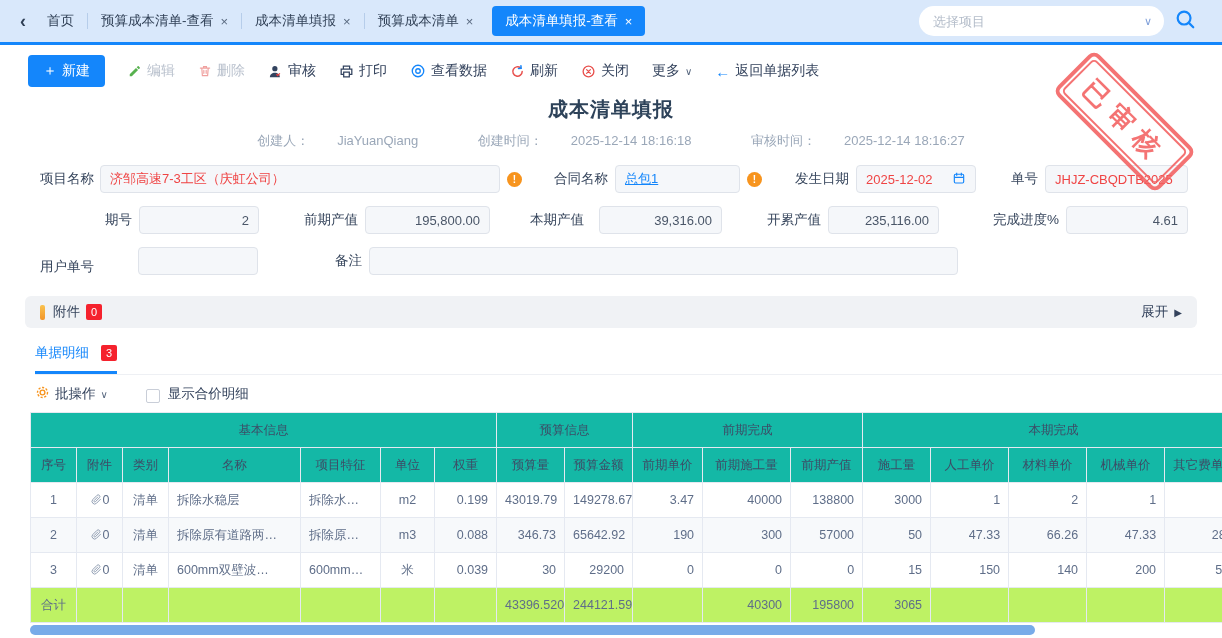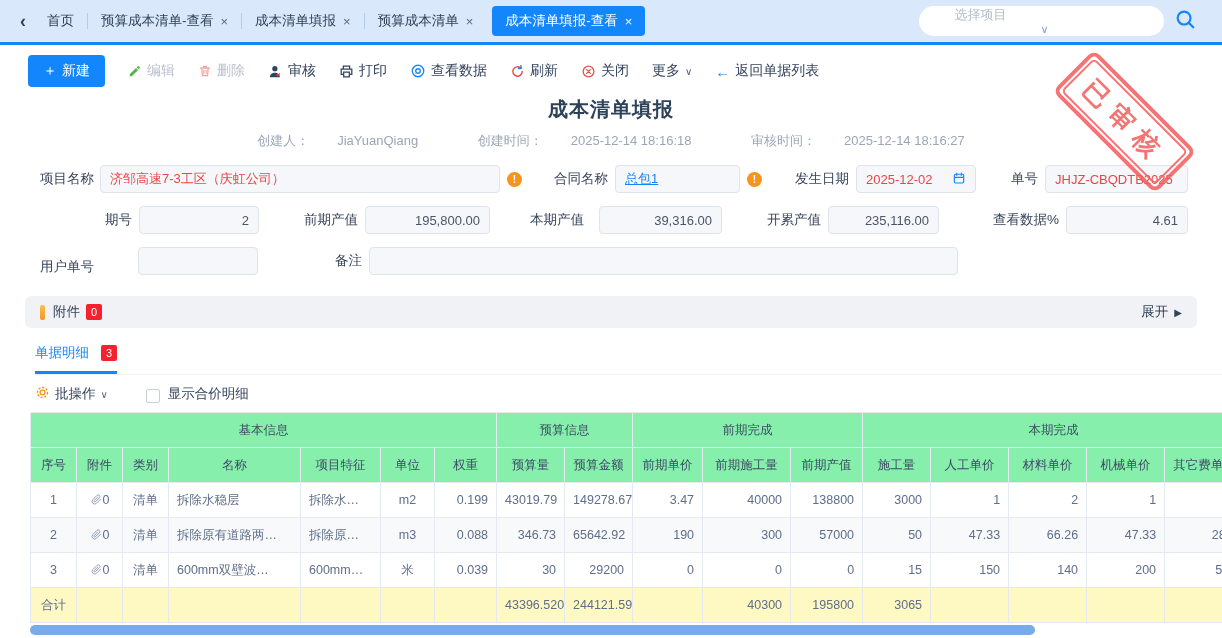--- a/index.html
+++ b/index.html
@@ -7,21 +7,21 @@
   body { font-family:"Liberation Sans","DejaVu Sans",sans-serif; background:#fff; position:relative; color:#36455c; }
 
   
   .topbar { height:45px; background:#d9e8fb; border-bottom:3px solid #1486fb; display:flex; align-items:center; padding:0 12px; }
   .nav-chev { font-size:18px; font-weight:bold; color:#2f3f55; padding:0 8px; cursor:pointer; }
   .tab { display:flex; align-items:center; gap:7px; font-size:13.5px; color:#2f3f55; padding:0 13px; height:42px; cursor:pointer; white-space:nowrap; }
   .tab .x { font-size:13px; color:#5a6a80; }
   .tab.active { background:#1486fb; color:#fff; height:30px; border-radius:4px; margin:0 6px; }
   .tab.active .x { color:#fff; }
   .tsep { width:1px; height:16px; background:#b6cdea; }
-  .proj-select { margin-left:auto; width:245px; height:30px; background:#fff; border-radius:15px; display:flex; align-items:center; padding:0 12px 0 14px;flex-direction:column; }
+  .proj-select { margin-left:auto; width:245px; height:30px; background:#fff; border-radius:15px; display:flex; align-items:center; padding:0 12px 0 14px; }
   .proj-select input { border:none; outline:none; flex:1; font-size:13px; color:#4a5668; background:transparent; font-family:inherit; }
   .proj-select input::placeholder { color:#b3bcc9; }
   .chev-down { color:#7f9fd9; font-size:11px; margin-left:4px; }
 
   
   .toolbar { display:flex; align-items:center; margin:10px 28px 0; gap:23px; font-size:14px; color:#33425c; }
   .btn-new { background:#1486fb; color:#fff; border:none; border-radius:4px; height:32px; padding:0 15px; font-size:14px; display:flex; align-items:center; gap:5px; cursor:pointer; font-family:inherit; }
   .tool { display:flex; align-items:center; gap:5px; cursor:pointer; white-space:nowrap; }
   .tool.disabled { color:#b9c1cd; cursor:default; }
   .tool svg { display:block; }
@@ -56,24 +56,24 @@
   
   .batch { display:flex; align-items:flex-end; margin:10px 0 0 35px; font-size:13.5px; color:#33425c; }
   .batch .gear { margin-right:5px; }
   .batch .chev { font-size:10px; margin-left:5px; color:#55657d; }
   .cbx { width:14px; height:14px; border:1px solid #c9ced8; border-radius:2px; background:#fff; margin:0 8px 0 38px; cursor:pointer; }
 
   
   .grid-wrap { margin:9px 0 0 30px; width:1192px; overflow:hidden; }
   table { border-collapse:collapse; table-layout:fixed; width:1214px; font-size:12.5px; }
   th,td { border:1px solid #e5e9f1; height:35px; padding:0 8px; white-space:nowrap; overflow:hidden; }
-  th { background:#86efac; color:#3d4c66; font-weight:normal; text-align:center; }
+  th { background:#14b8a6; color:#3d4c66; font-weight:normal; text-align:center; }
   td { color:#5f6e89; }
   tbody tr:nth-child(even) td { background:#f7f9fb; }
-  tfoot td { background:#fef9c3; }
+  tfoot td { background:#bef264; }
   .al { text-align:left; } .ac { text-align:center; } .ar { text-align:right; }
   .clip-cell svg { vertical-align:-1px; margin-right:1px; }
 
   
   .stamp { position:absolute; left:1052px; top:92px; transform:rotate(45deg); color:rgba(242,96,96,.88); border:4px solid rgba(242,96,96,.88); border-radius:8px; padding:2px; z-index:5; }
   .stamp-inner { border:2px solid rgba(242,96,96,.88); border-radius:5px; padding:4px 12px; font-size:26px; font-weight:bold; letter-spacing:9px; font-family:"DejaVu Sans",sans-serif; }
 
   
   .hscroll-track { position:absolute; left:30px; bottom:2px; width:1192px; height:12px; }
   .hscroll-thumb { position:absolute; left:0; top:1px; width:1005px; height:10px; border-radius:5px; background:#78abe9; cursor:grab; }
@@ -225,21 +225,21 @@
         <span>195,800.00</span>
       </div>
     <span class="flabel" style="margin-left:40px;">本期产值</span>
     <div class="fbox num" style="width:123px; margin-left:15px;">
         <span>39,316.00</span>
       </div>
     <span class="flabel" style="margin-left:45px;">开累产值</span>
     <div class="fbox num" style="width:111px; margin-left:7px;">
         <span>235,116.00</span>
       </div>
-    <span class="flabel" style="margin-left:auto;">查看数据%</span>
+    <span class="flabel" style="margin-left:auto;">完成进度%</span>
     <div class="fbox num" style="width:122px; margin-left:7px;">
         <span>4.61</span>
       </div>
   </div>
   <div class="frow">
     <span class="flabel" style="margin-left:10px;margin-top:12px;">用户单号</span>
     <div class="fbox" style="width:120px; margin-left:44px;">
         <input readonly="" value="" style="">
       </div>
     <span class="flabel" style="margin-left:77px;">备注</span>

